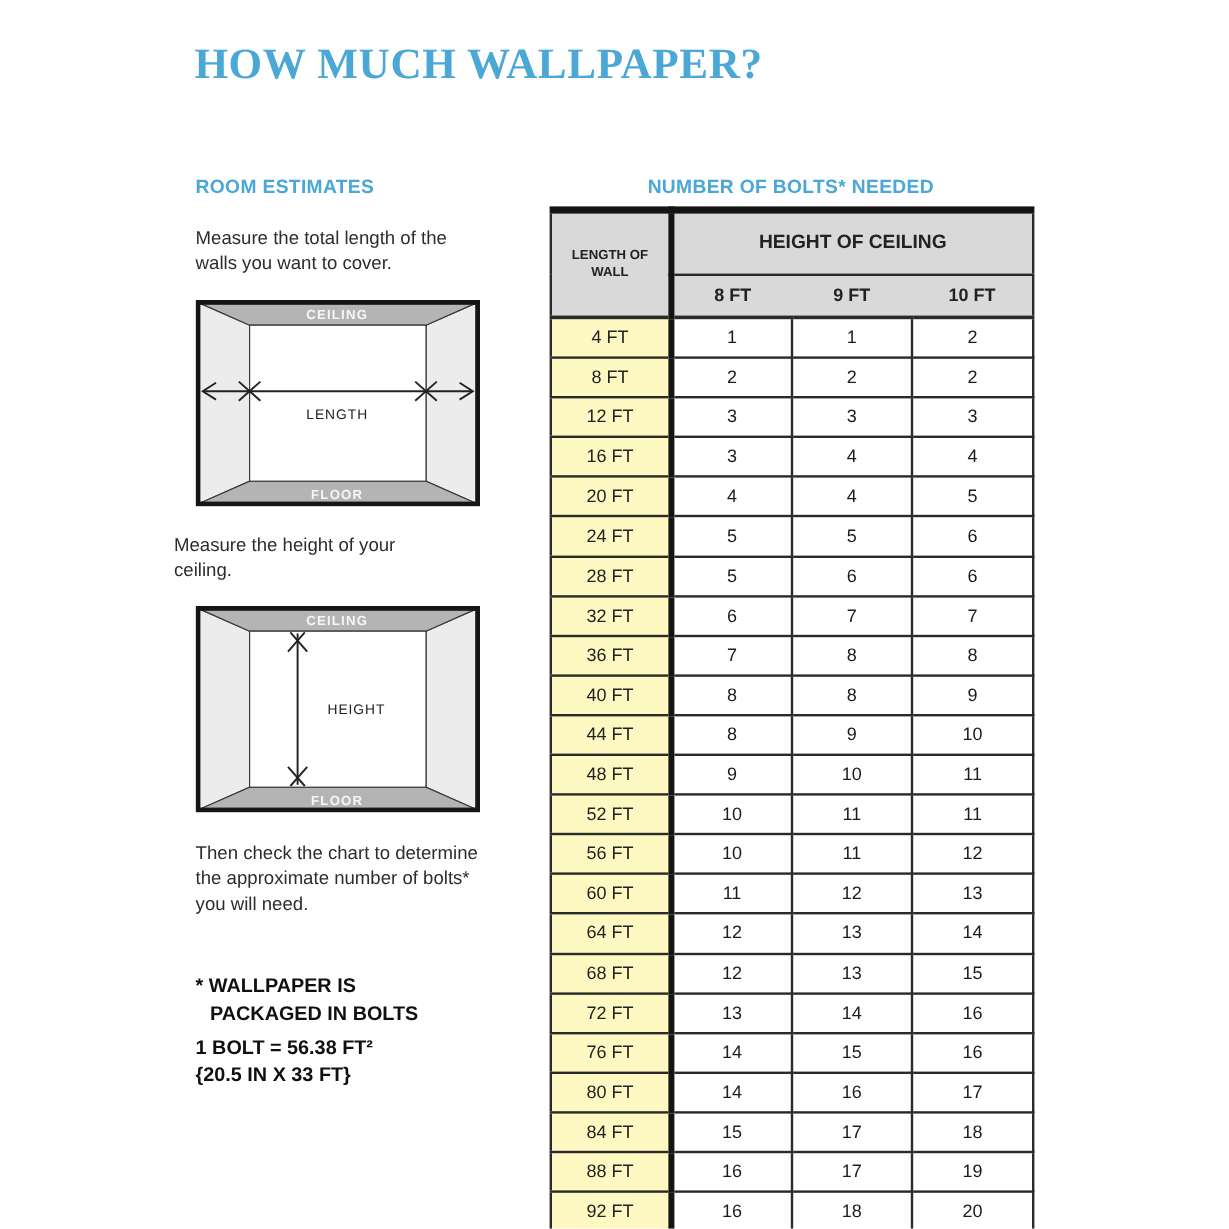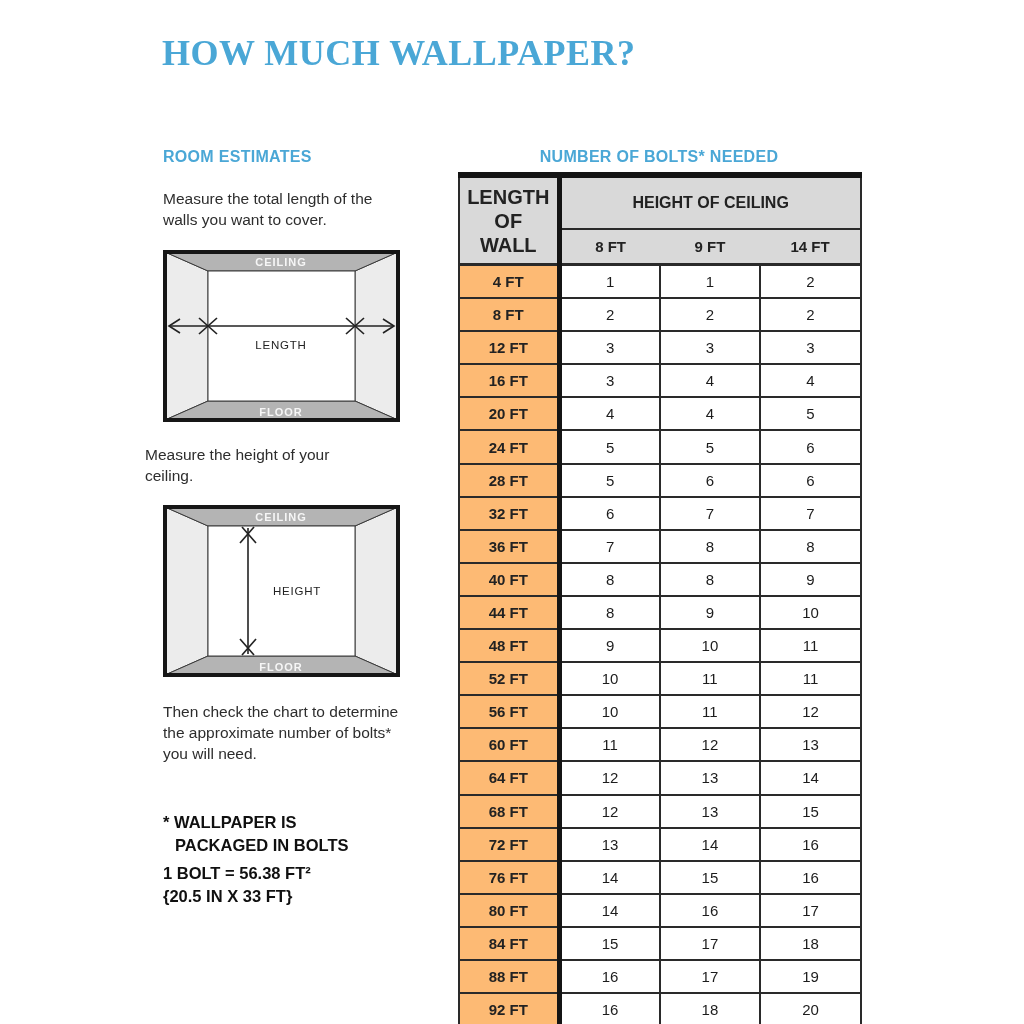--- a/index.html
+++ b/index.html
@@ -42,34 +42,34 @@
   .bolts-table-wrap { left:458px; top:172px; width:402px; }
   table.bolts {
     border-collapse:collapse; width:402px; table-layout:fixed;
     border-top:6px solid #141414; border-bottom:4px solid #141414;
     border-left:2px solid #2a2a2a; border-right:2px solid #2a2a2a;
     font-size:15px;
   }
   table.bolts col.c1 { width:100px; }
   table.bolts col.c2, table.bolts col.c3, table.bolts col.c4 { width:100.6px; }
   th.corner {
-    background:#d9d9d9; font-weight:bold; font-size:20px; line-height:1.2;
+    background:#d9d9d9; font-weight:bold; font-size:11px; line-height:1.2;
     border-right:5px solid #141414; border-bottom:3px solid #2a2a2a;
     padding:0 6px; text-align:center; vertical-align:middle;
   }
   th.group {
     background:#d9d9d9; font-weight:bold; font-size:16px; height:48px;
     border-bottom:2px solid #2a2a2a; text-align:center; vertical-align:middle;
   }
   tr.subhead th {
     background:#d9d9d9; font-weight:bold; font-size:15px; height:31px;
     border-bottom:3px solid #2a2a2a; text-align:center; vertical-align:middle;
   }
   tbody th {
-    background:#fdba74; font-weight:bold; font-size:15px; height:29.1px;
+    background:#fef9c3; font-weight:normal; font-size:15px; height:29.1px;
     border-top:2px solid #2a2a2a; border-bottom:2px solid #2a2a2a;
     border-right:5px solid #141414; text-align:center; vertical-align:middle;
   }
   tbody td {
     background:#ffffff; height:29.1px; text-align:center; vertical-align:middle;
     border:2px solid #2a2a2a; color:#1c1c1c;
   }
 </style>
 </head>
 <body>
@@ -145,21 +145,21 @@
           <col class="c4">
         </colgroup>
       <thead>
         <tr>
           <th class="corner" rowspan="2">LENGTH OF WALL</th>
           <th class="group" colspan="3">HEIGHT OF CEILING</th>
         </tr>
         <tr class="subhead">
           <th>8 FT</th>
           <th>9 FT</th>
-          <th>14 FT</th>
+          <th>10 FT</th>
         </tr>
       </thead>
       <tbody>
 
           <tr>
             <th>4 FT</th>
             <td>1</td>
             <td>1</td>
             <td>2</td>
           </tr>

